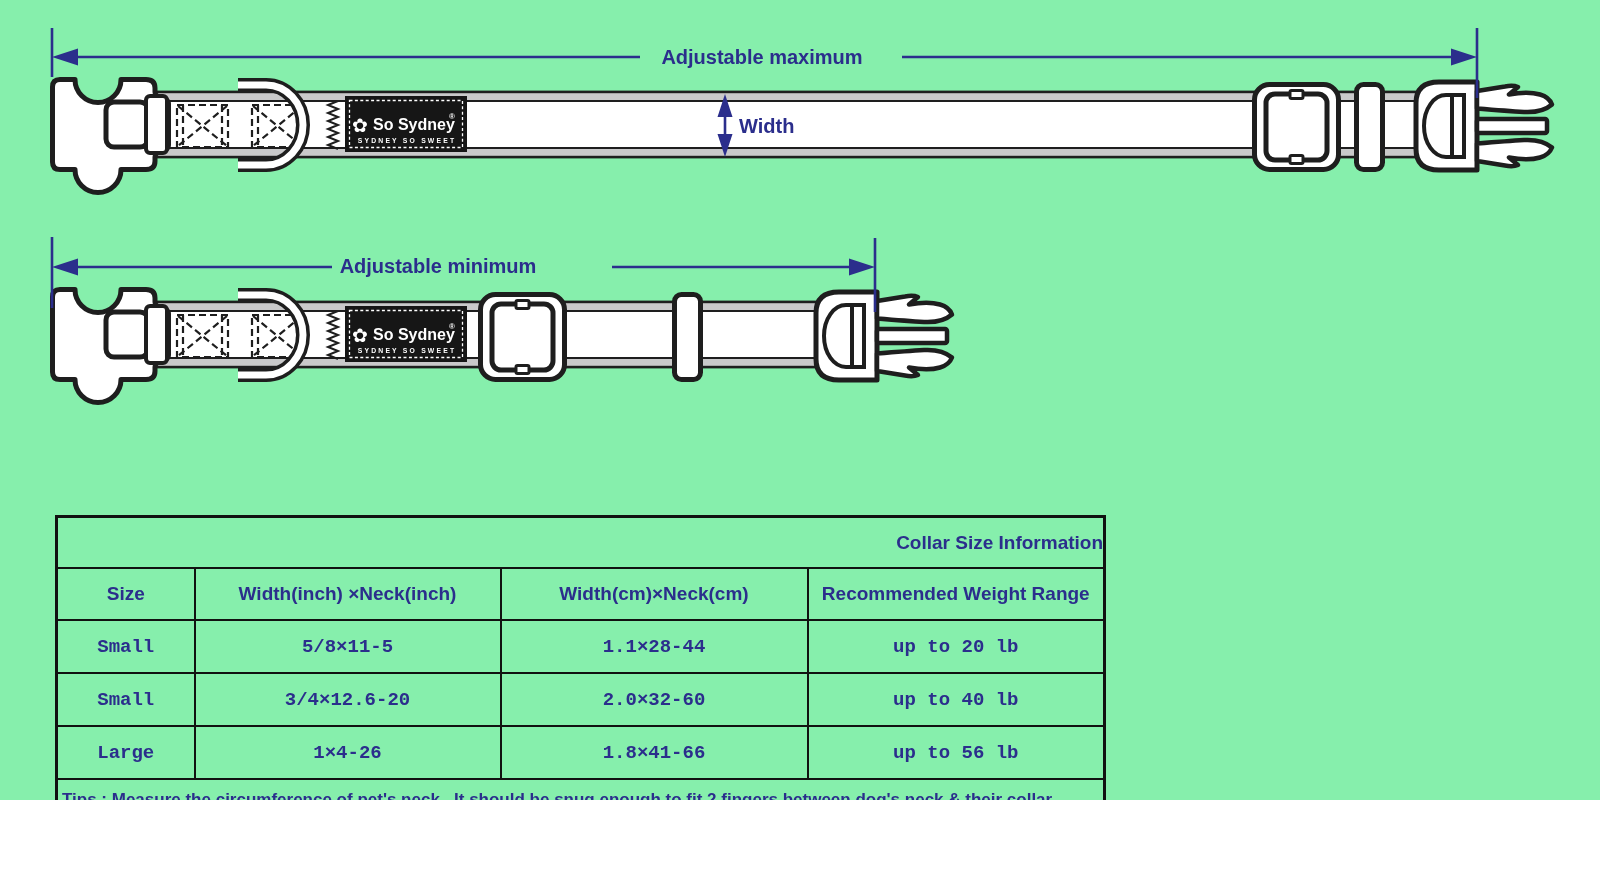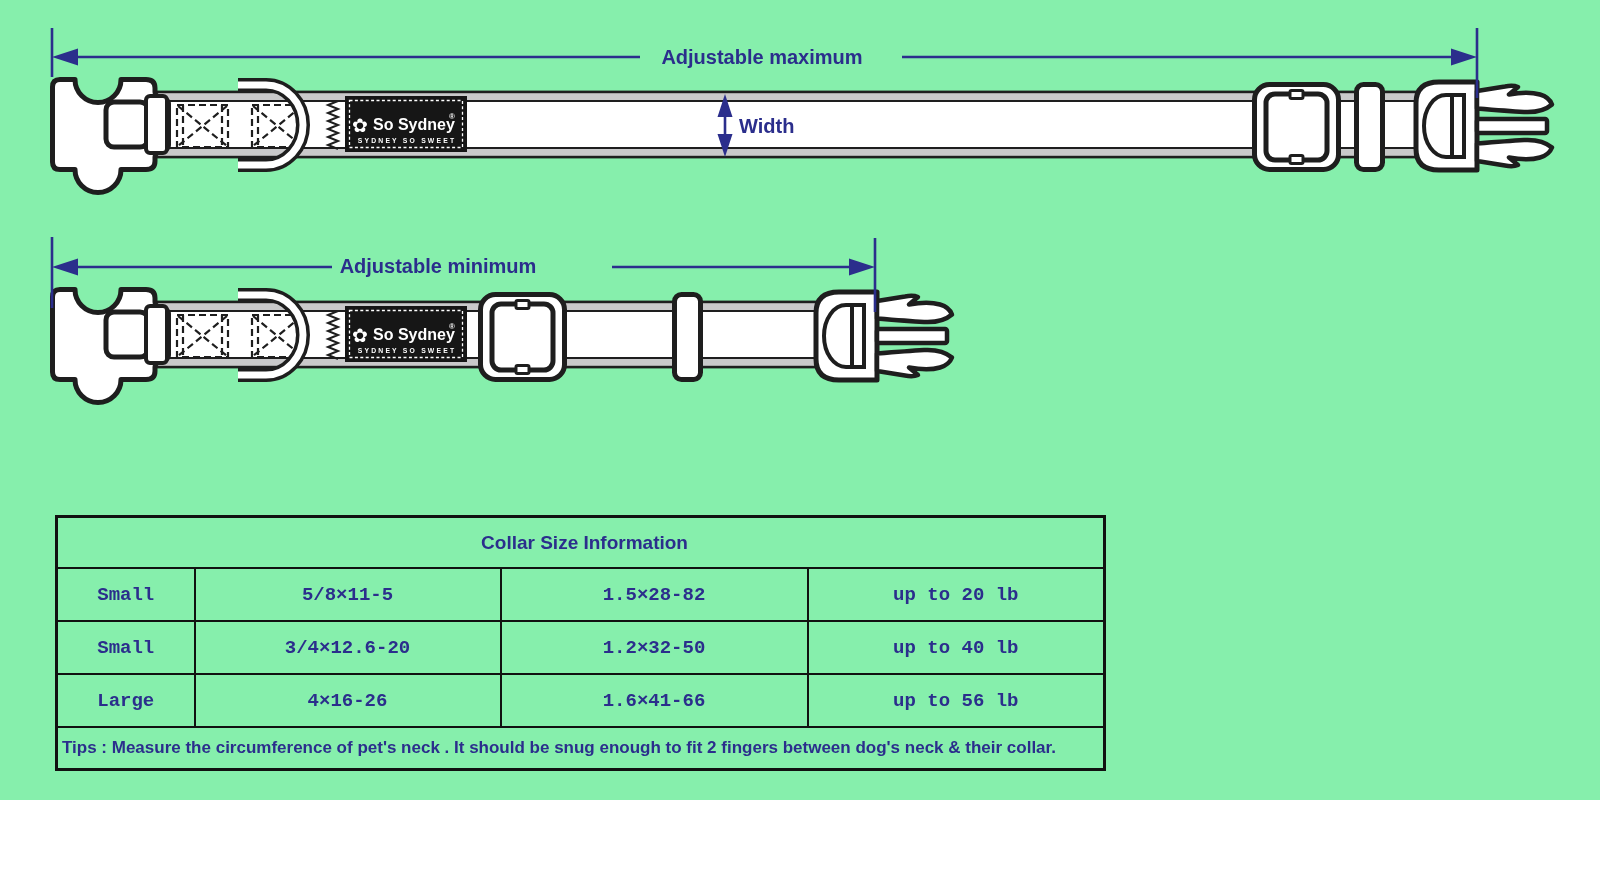--- a/index.html
+++ b/index.html
@@ -44,21 +44,21 @@
   table.sizeTable{
     border-collapse:collapse;width:100%;table-layout:fixed;
     border:3px solid #111;
   }
   table.sizeTable td,table.sizeTable th{
     border:2.5px solid #111;
     color:#2b2e8c;font-weight:bold;font-size:19px;
     text-align:center;vertical-align:middle;
     padding:0;overflow:hidden;white-space:nowrap;
   }
-  tr.titleRow td{height:49px;text-align:center;padding-left:8px;font-size:19px;}
+  tr.titleRow td{height:49px;text-align:right;padding-left:8px;font-size:19px;}
   tr.headRow th{height:50px;}
   tr.dataRow td{height:51px;font-family:Liberation Mono, monospace;}
   tr.tipsRow td{height:40px;text-align:left;padding-left:4px;font-size:17px;}
 </style>
 </head>
 <body>
 
 <div class="page">
 
   <svg class="diagram" width="1600" height="470" viewBox="0 0 1600 470">
@@ -191,36 +191,42 @@
       <colgroup>
         <col style="width:138px">
           <col style="width:306px">
           <col style="width:307px">
           <col style="width:297px">
       </colgroup>
       <tbody>
           <tr class="titleRow">
         <td colspan="4">Collar Size Information</td>
       </tr>
+      <tr class="headRow">
+        <th>Size</th>
+        <th>Width(inch) ×Neck(inch)</th>
+        <th>Width(cm)×Neck(cm)</th>
+        <th>Recommended Weight Range</th>
+      </tr>
       <tr class="dataRow">
         <td>Small</td>
         <td>5/8×11-5</td>
-        <td>1.5×28-82</td>
+        <td>1.1×28-44</td>
         <td>up to 20 lb</td>
       </tr>
       <tr class="dataRow">
         <td>Small</td>
         <td>3/4×12.6-20</td>
-        <td>1.2×32-50</td>
+        <td>2.0×32-60</td>
         <td>up to 40 lb</td>
       </tr>
       <tr class="dataRow">
         <td>Large</td>
-        <td>4×16-26</td>
-        <td>1.6×41-66</td>
+        <td>1×4-26</td>
+        <td>1.8×41-66</td>
         <td>up to 56 lb</td>
       </tr>
       <tr class="tipsRow">
         <td colspan="4">Tips : Measure the circumference of pet's neck . It should be snug enough to fit 2 fingers between dog's neck &amp; their collar.</td>
       </tr>
     </tbody>
       </table>
   </div>
 
 </div>

